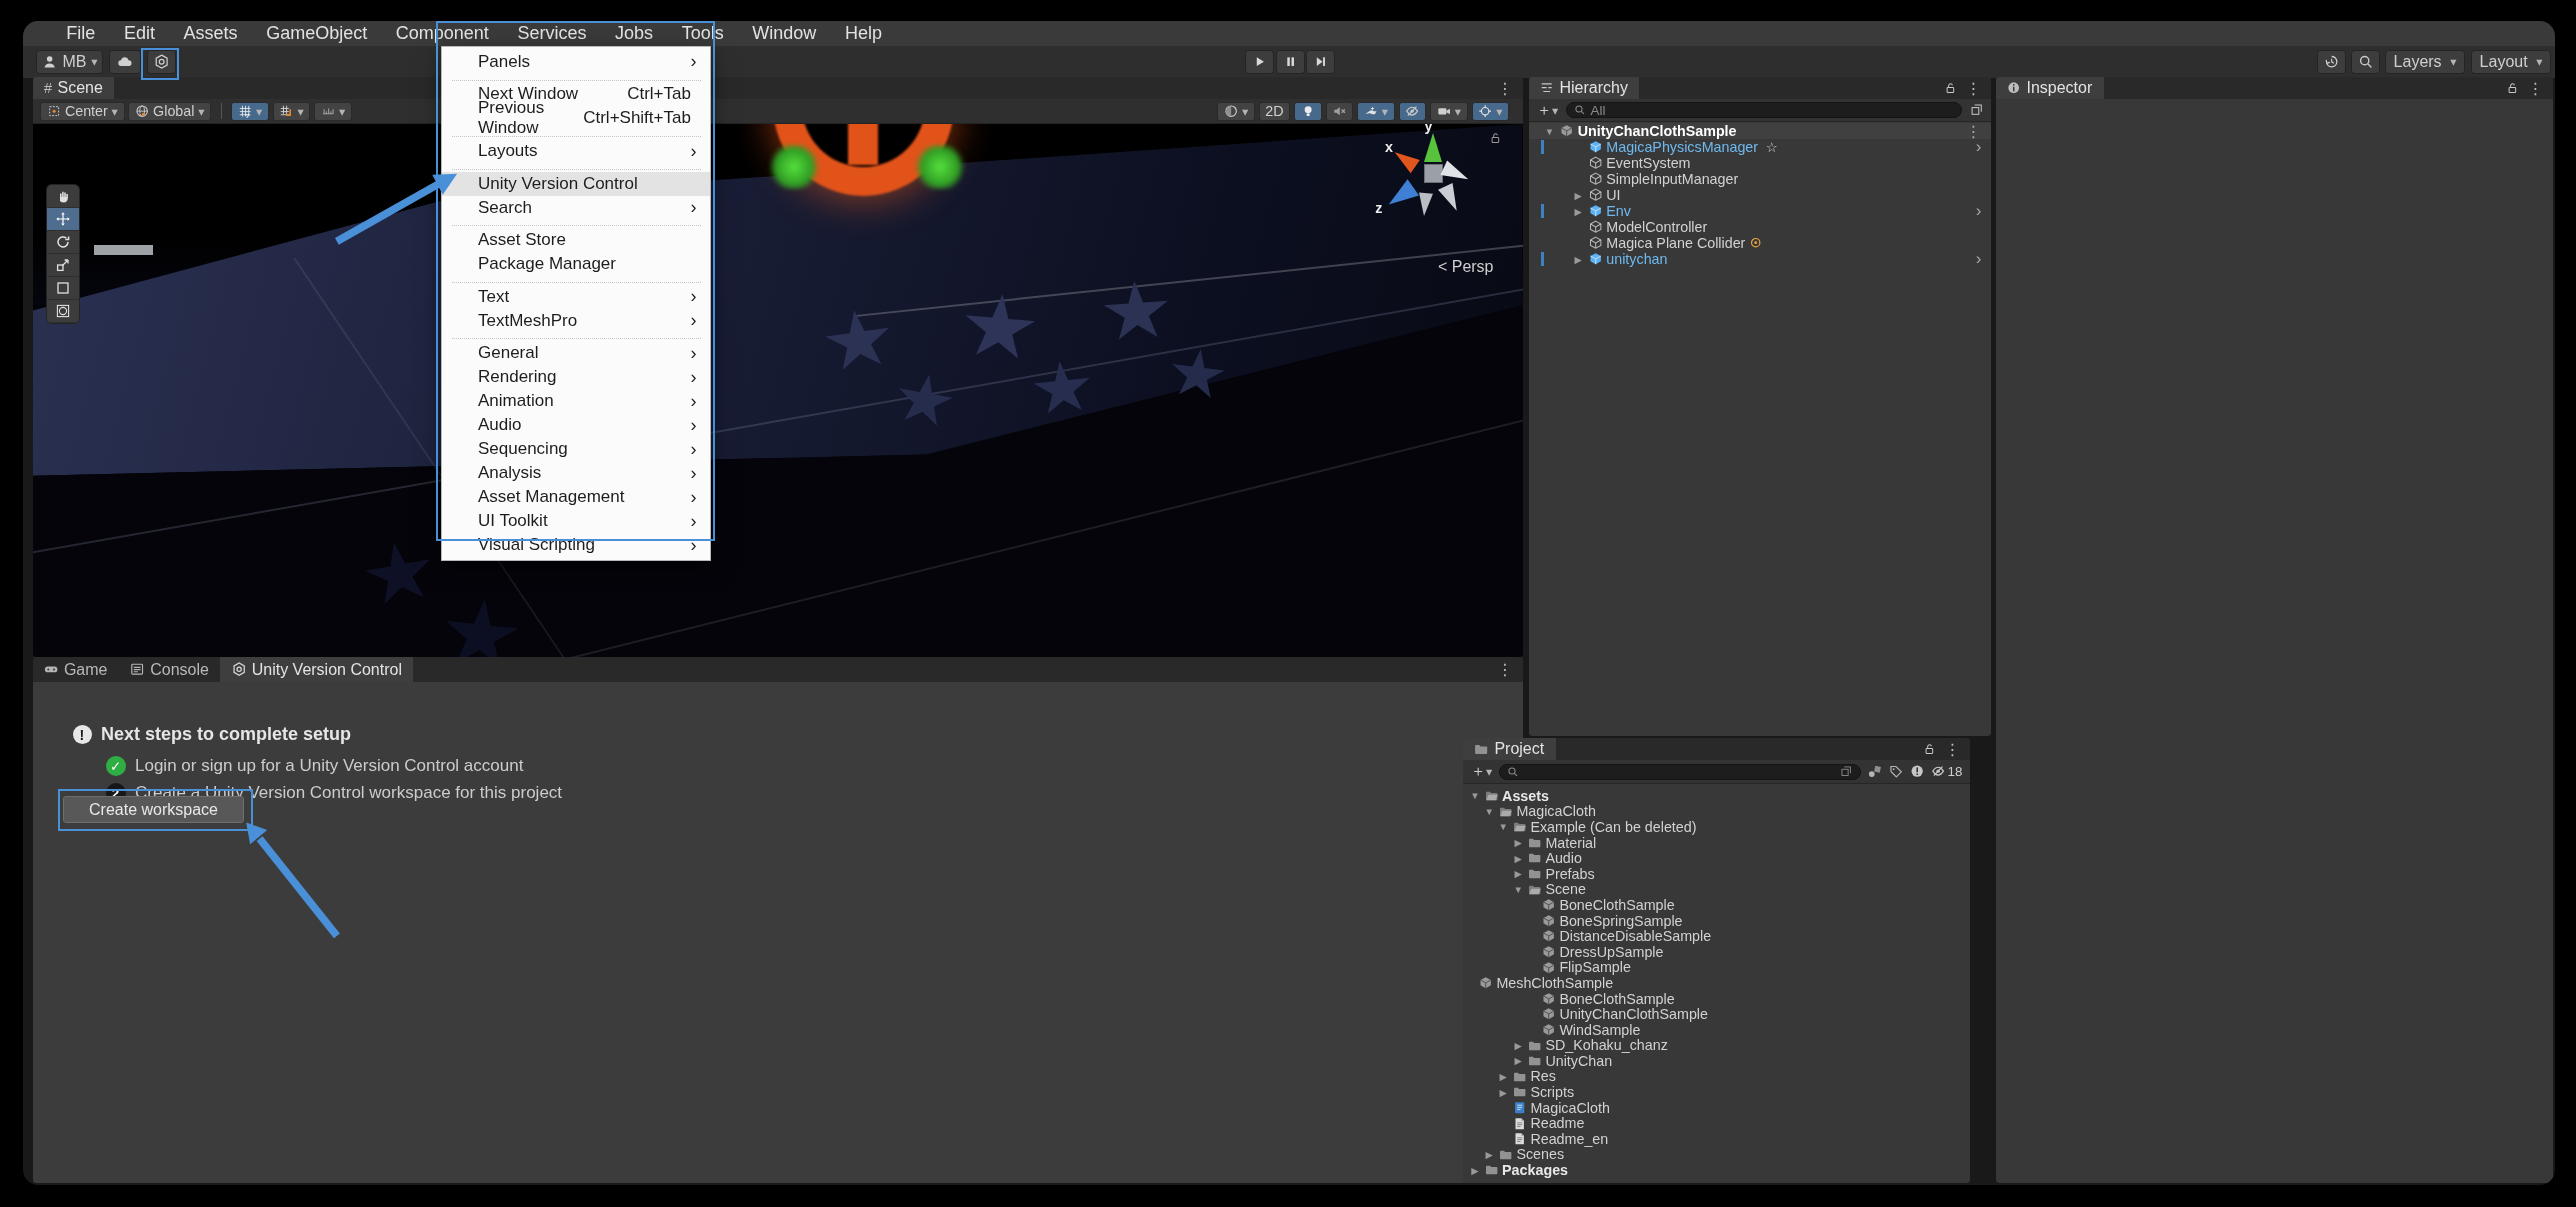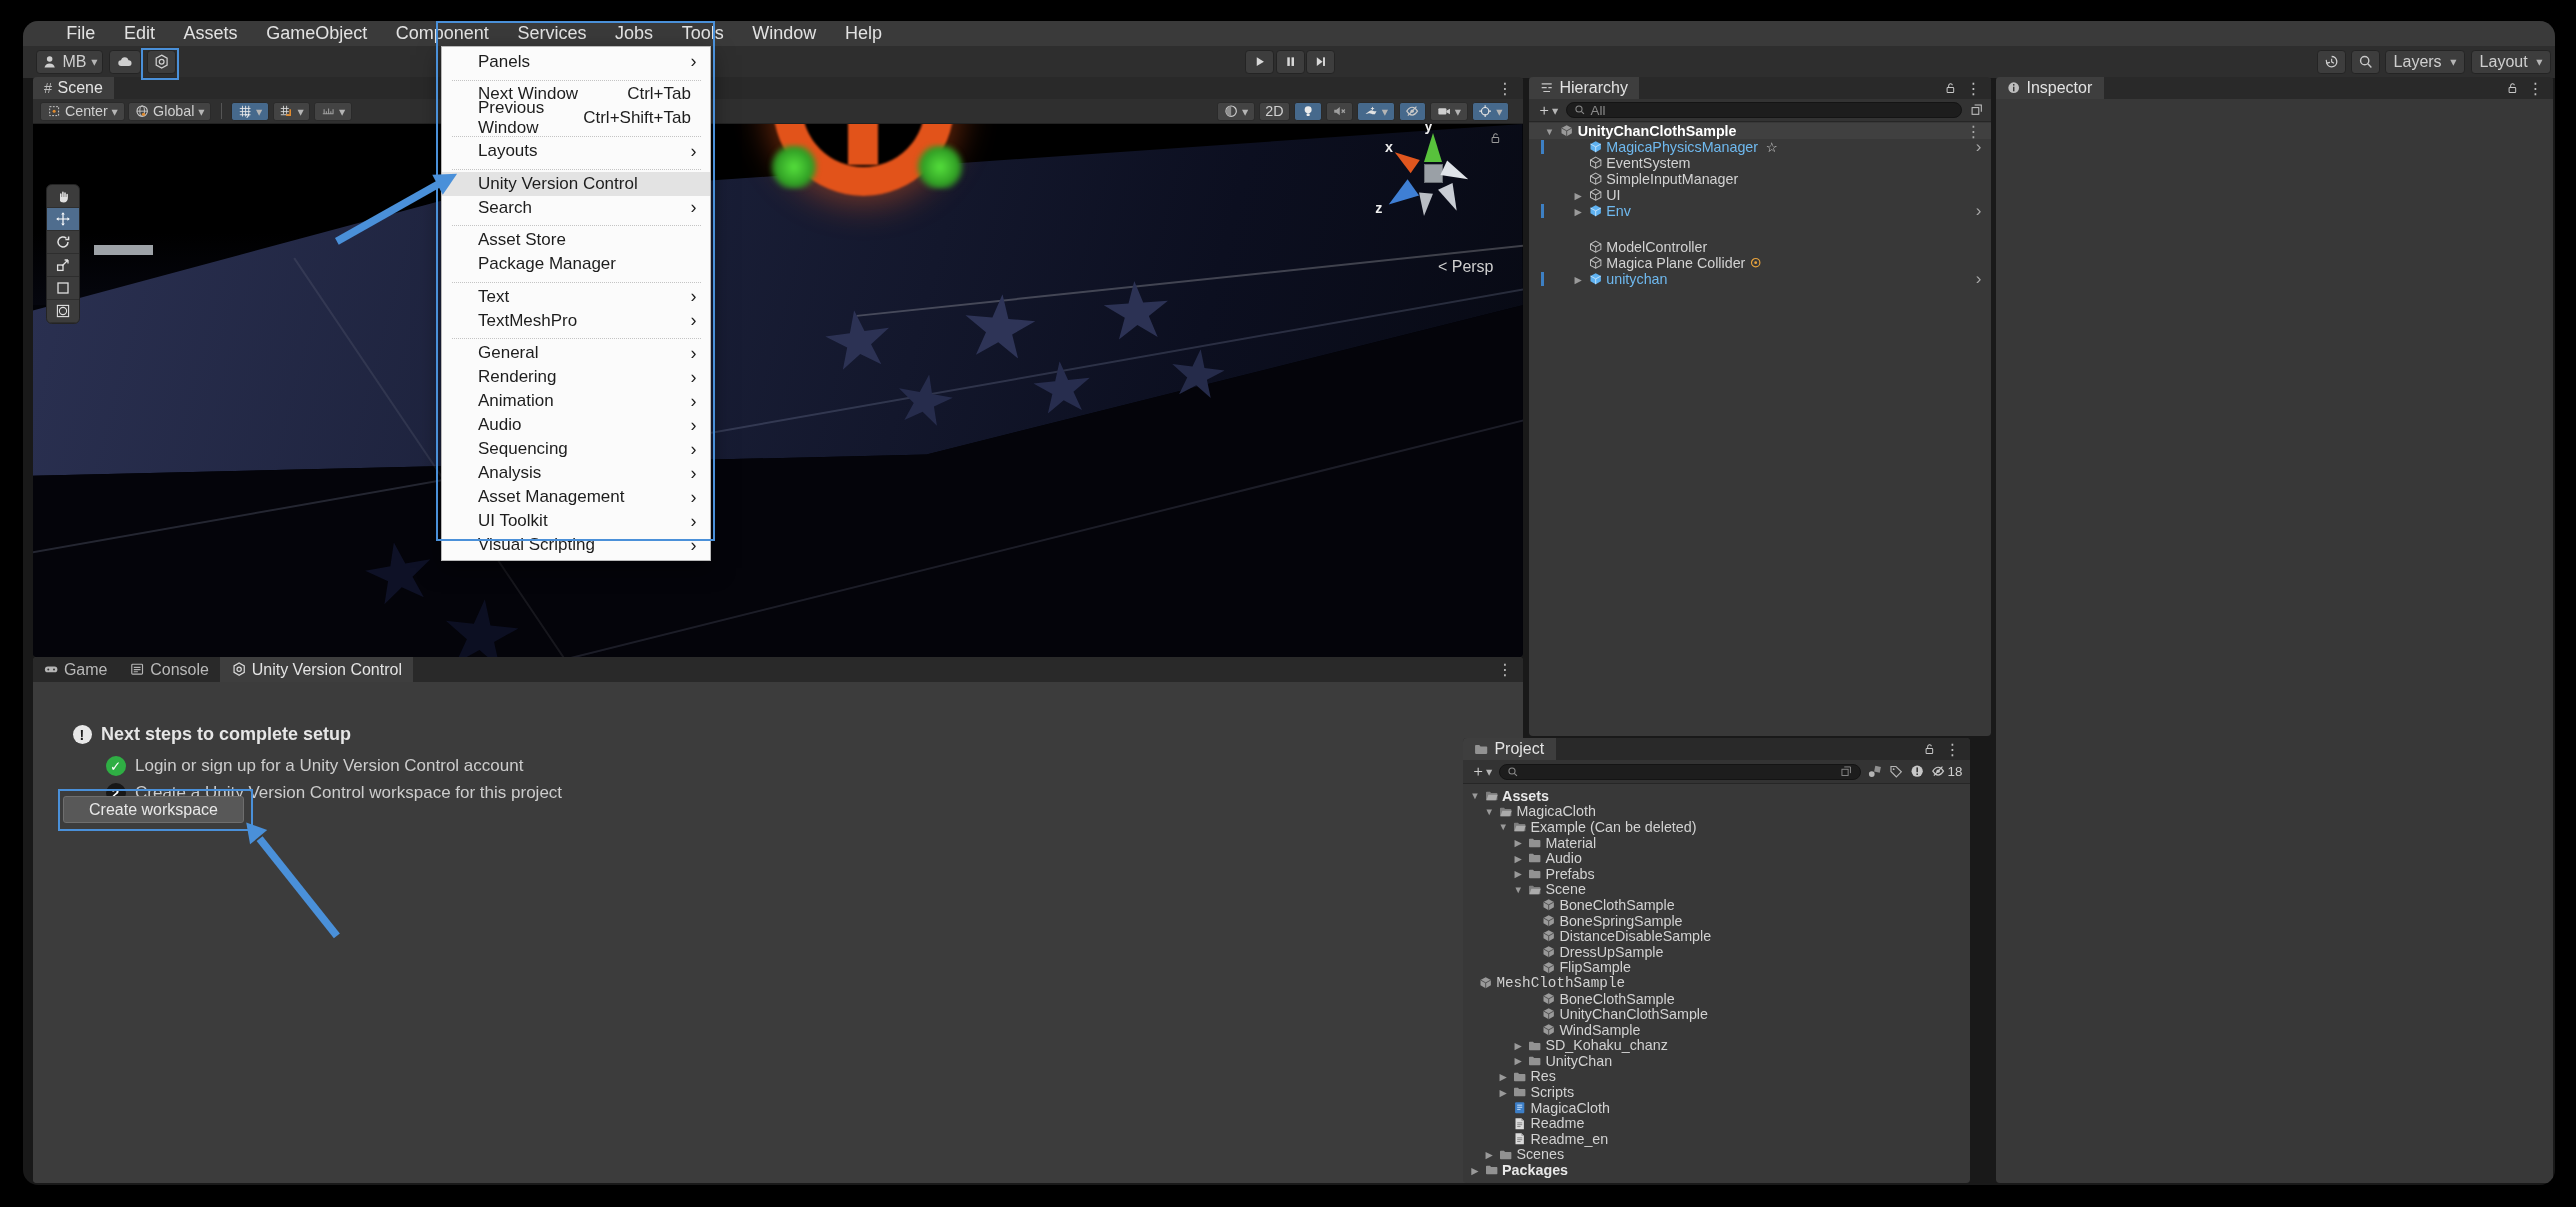--- a/index.html
+++ b/index.html
@@ -565,21 +565,21 @@
           <span class="tri">▶</span>
           <span class="icon ">
             <svg viewBox="0 0 16 16">
               <path d="M8 1.4 14.2 4.8v6.4L8 14.6 1.8 11.2V4.8z" fill="#5fb2f1"></path>
               <path d="M1.8 4.8 8 8.2l6.2-3.4M8 8.2v6.4" fill="none" stroke="#cfe9ff" stroke-width="1"></path>
             </svg>
           </span>
           <span class="h-label prefab">Env</span>
           <span class="h-end chev">›</span>
         </div>
-        <div class="h-row" style="padding-left: 42px; margin-top: 20px;">
+        <div class="h-row" style="padding-left: 42px;">
           <span class="tri"></span>
           <span class="icon ">
             <svg viewBox="0 0 16 16">
               <path d="M8 1.4 14.2 4.8v6.4L8 14.6 1.8 11.2V4.8z" fill="none" stroke="#bdbdbd" stroke-width="1.2"></path>
               <path d="M1.8 4.8 8 8.2l6.2-3.4M8 8.2v6.4" fill="none" stroke="#bdbdbd" stroke-width="1.2"></path>
             </svg>
           </span>
           <span class="h-label">ModelController</span>
         </div>
         <div class="h-row" style="padding-left: 42px;">
@@ -791,21 +791,21 @@
         <div class="h-row" style="padding-left: 63px; height: 15.6px;">
           <span class="tri" style="width:12.4px;"></span>
           <span class="icon ">
             <svg viewBox="0 0 16 16">
               <path d="M8 1.4 14.2 4.8v6.4L8 14.6 1.8 11.2V4.8z" fill="#9a9a9a"></path>
               <path d="M1.8 4.8 8 8.2l6.2-3.4M8 8.2v6.4" fill="none" stroke="#4a4a4a" stroke-width="1.1"></path>
             </svg>
           </span>
           <span class="h-label">FlipSample</span>
         </div>
-        <div class="h-row" style="height: 15.6px; font-family: Liberation Mono, monospace;">
+        <div class="h-row" style="height: 15.6px;">
           <span class="tri" style="width:12.4px;"></span>
           <span class="icon ">
             <svg viewBox="0 0 16 16">
               <path d="M8 1.4 14.2 4.8v6.4L8 14.6 1.8 11.2V4.8z" fill="#9a9a9a"></path>
               <path d="M1.8 4.8 8 8.2l6.2-3.4M8 8.2v6.4" fill="none" stroke="#4a4a4a" stroke-width="1.1"></path>
             </svg>
           </span>
           <span class="h-label">MeshClothSample</span>
         </div>
         <div class="h-row" style="padding-left: 63px; height: 15.6px;">

